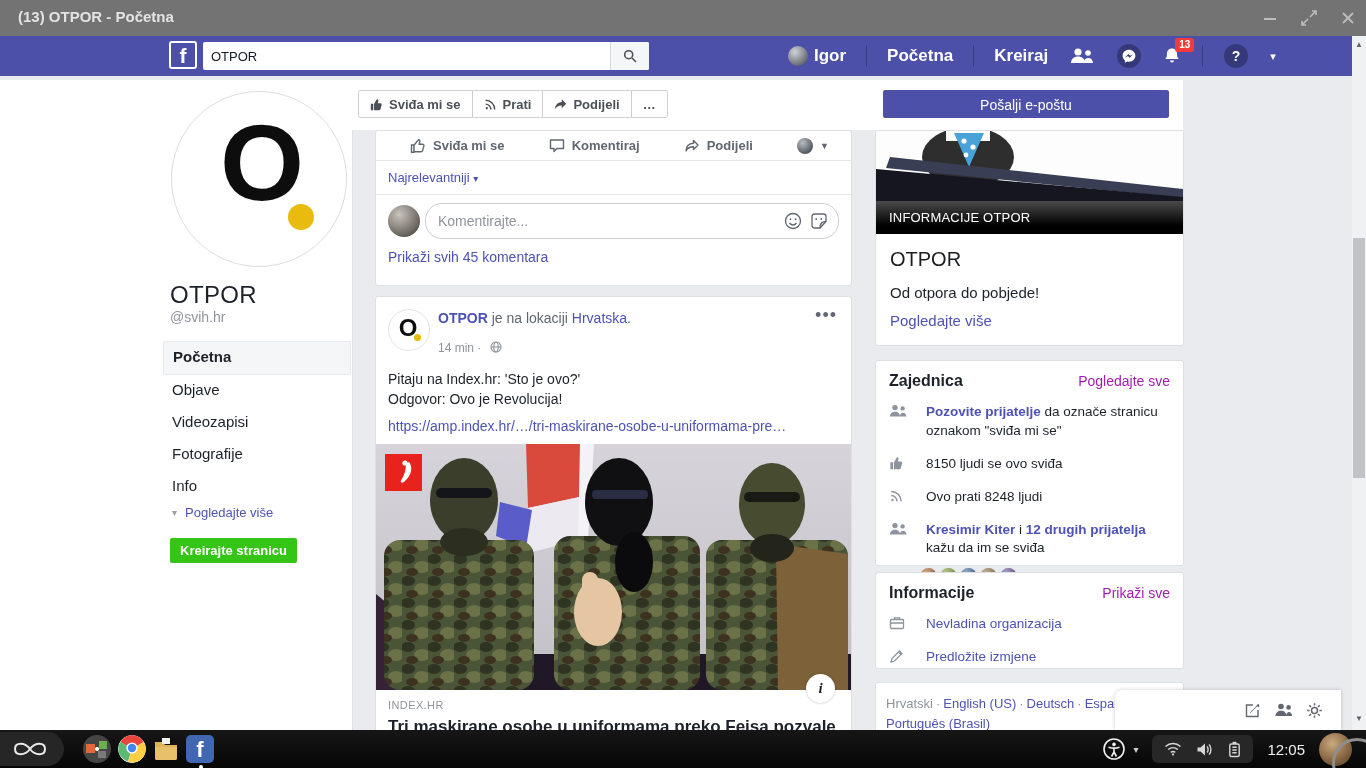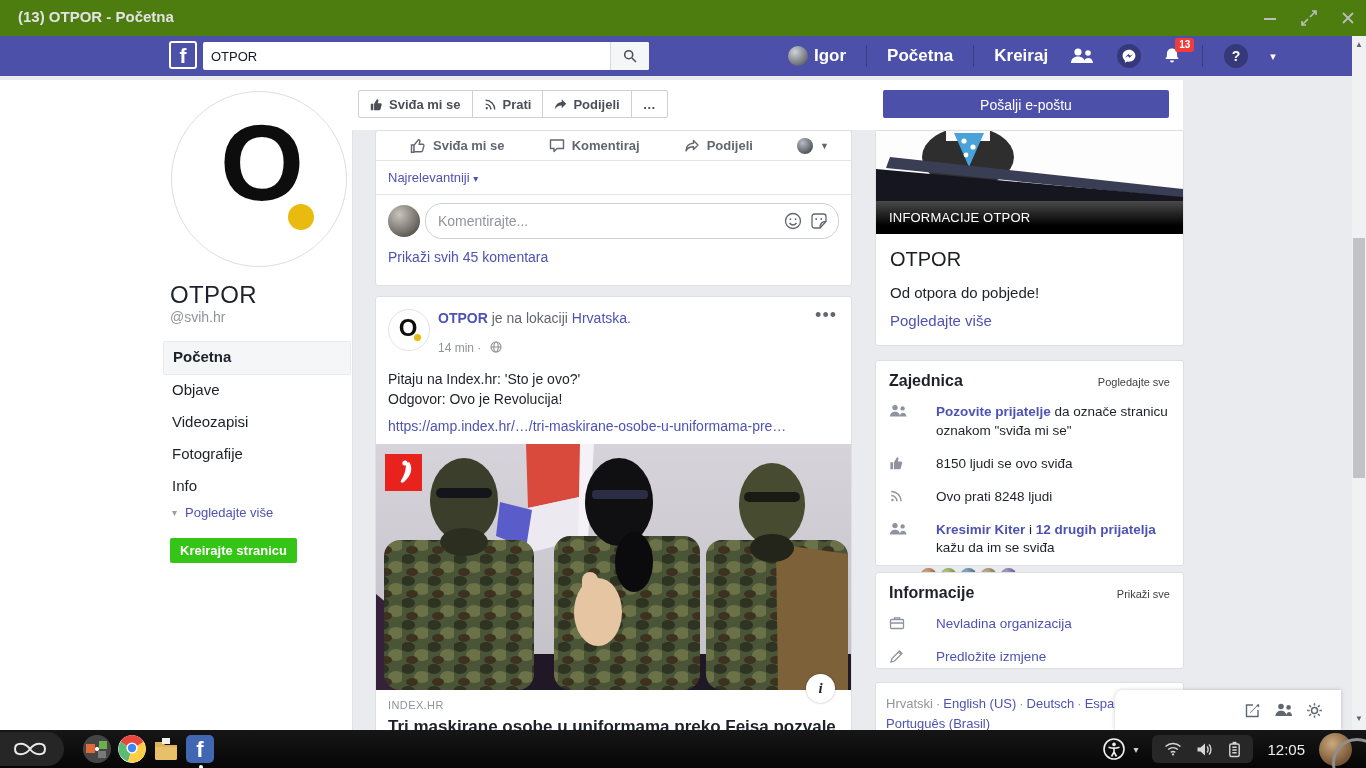--- a/index.html
+++ b/index.html
@@ -1,21 +1,21 @@
 <!DOCTYPE html>
 <html><head>
 <meta charset="utf-8">
 <style>
   html,body{margin:0;padding:0}
   body{width:1366px;height:768px;position:relative;overflow:hidden;
        font-family:"Liberation Sans",sans-serif;background:#e9ebee;-webkit-font-smoothing:antialiased}
   svg{display:block}
 
   
-  .titlebar{position:absolute;top:0;left:0;width:1366px;height:36px;background:#4d7c0f;z-index:40}
+  .titlebar{position:absolute;top:0;left:0;width:1366px;height:36px;background:#737373;z-index:40}
   .wtitle{position:absolute;left:18px;top:8px;font-size:15px;font-weight:bold;color:#e3e3e3}
   .wctl{position:absolute;right:10px;top:0;height:36px;display:flex;align-items:center;gap:22px;color:#bdbdbd}
 
   
   .navbar{position:absolute;top:36px;left:0;width:1352px;height:40px;background:#4c50a8;z-index:39}
   .fblogo{position:absolute;left:169px;top:5px;width:28px;height:28px;border:2px solid #fff;border-radius:3px;
           box-sizing:border-box;color:#fff;font-weight:bold;font-size:21px;text-align:center;line-height:26px;overflow:hidden}
   .search{position:absolute;left:203px;top:6px;width:446px;height:28px;background:#fff;border-radius:2px;display:flex}
   .search input{flex:1;border:0;outline:none;font-size:13px;padding:0 8px;font-family:"Liberation Sans",sans-serif;color:#141823;background:transparent}
   .search .mag{width:38px;border-left:1px solid #d9dadd;background:#f5f6f7;border-radius:0 2px 2px 0;display:flex;align-items:center;justify-content:center}
@@ -93,22 +93,22 @@
 
   
   .illu{height:70px;background:#fdfdfd;position:relative;overflow:hidden;border-radius:2px 2px 0 0}
   .infoband{height:33px;background:linear-gradient(180deg,#4a4a4a,#000 75%);color:#fff;font-size:13px;
             display:flex;align-items:center;padding-left:13px;letter-spacing:.2px}
   .rname{padding:14px 14px 0;font-size:20px;color:#1c1e21}
   .rtag{padding:13px 14px 0;font-size:15px;color:#1d2129}
   .rsee{padding:11px 14px 0;font-size:15px;color:#4d52b3}
   .chead{display:flex;justify-content:space-between;align-items:baseline;padding:11px 13px 6px}
   .chead .t{font-size:16px;font-weight:bold;color:#1d2129}
-  .chead .s{font-size:11px;color:#404040}
-  .citem{display:flex;gap:27px;padding:7px 13px;font-size:13.5px;color:#1d2129;line-height:1.4}
+  .chead .s{font-size:14px;color:#a21caf}
+  .citem{display:flex;gap:17px;padding:7px 13px;font-size:13.5px;color:#1d2129;line-height:1.4}
   .citem .ic{width:20px;flex:none;color:#8d949e;padding-top:1px}
   .citem .lk{color:#4d52b3;font-weight:bold}
   .avrow{display:flex;gap:3px;padding:3px 13px 0 44px}
   .sav{width:17px;height:17px;border-radius:50%}
   .langs{padding:11px 10px;font-size:13px;color:#4d52b3;line-height:1.55}
   .langs .cur{color:#90949c}
   .langs .sp{color:#90949c;margin:0 3px}
 
   .chatpanel{position:absolute;left:1115px;top:690px;width:226px;height:40px;background:#fff;border-radius:8px 0 0 0;
              box-shadow:0 0 4px rgba(0,0,0,.2);display:flex;align-items:center;justify-content:flex-end;gap:13px;padding-right:18px;box-sizing:border-box;color:#616770;z-index:5}

